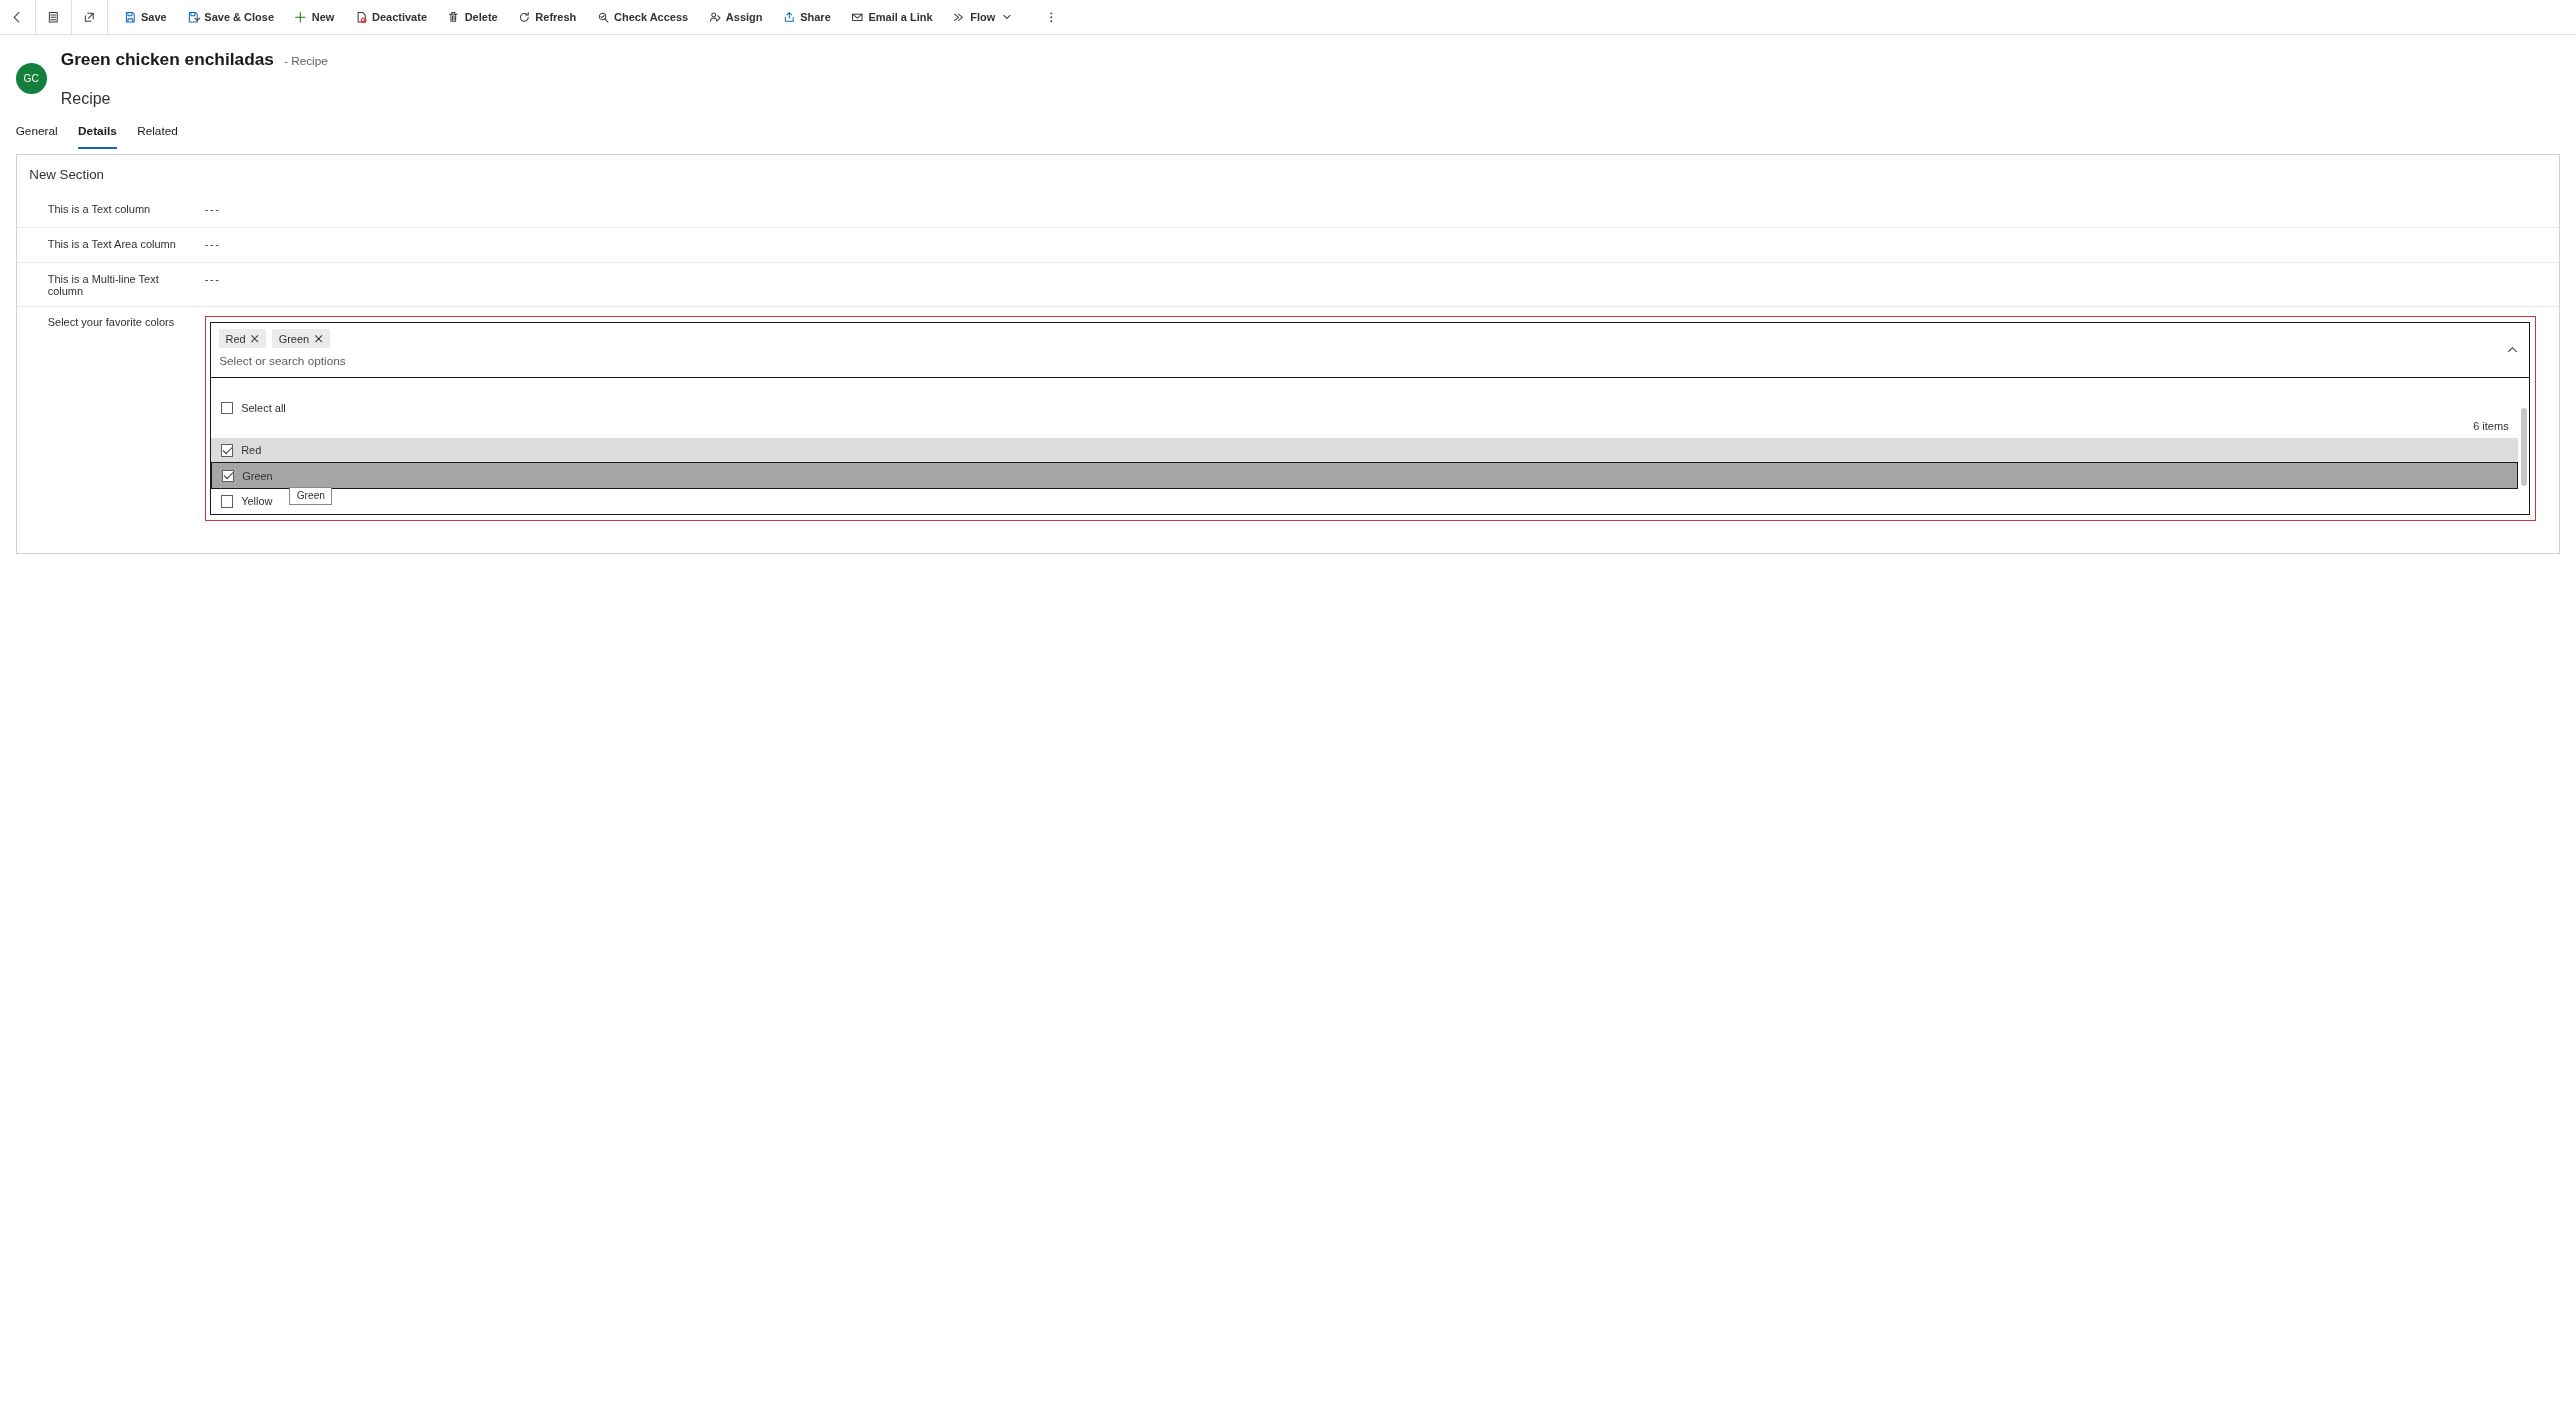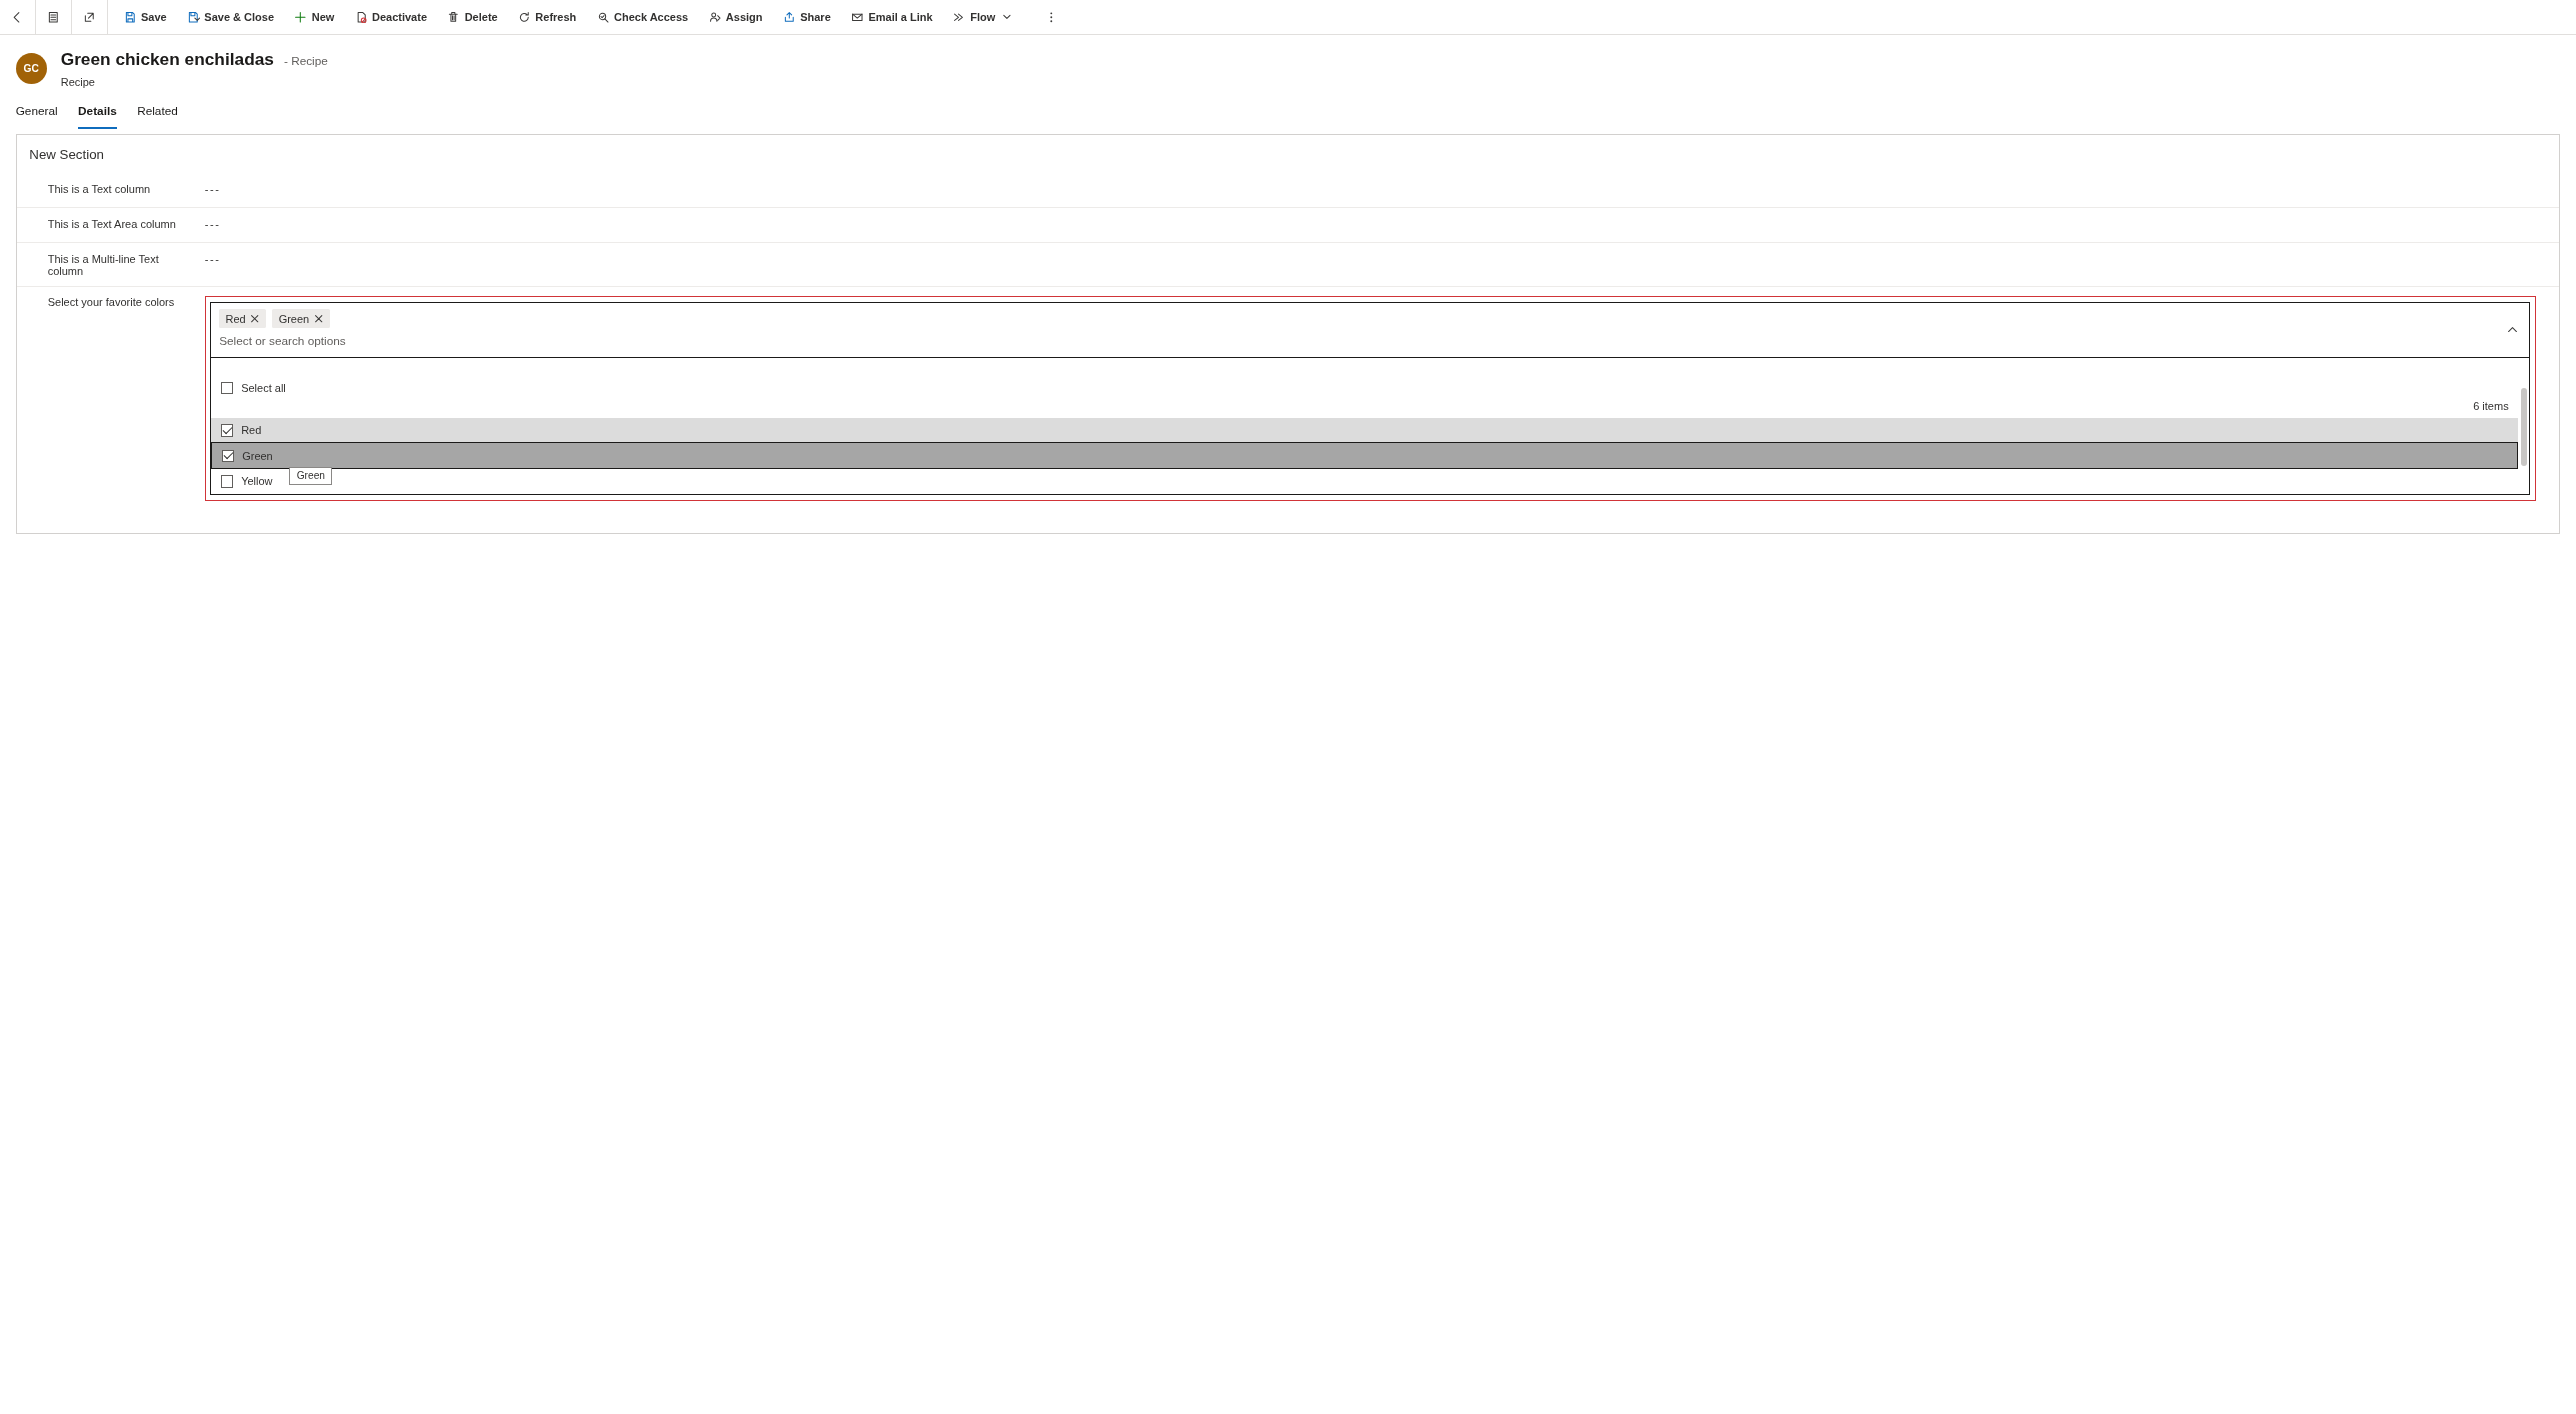--- a/index.html
+++ b/index.html
@@ -57,28 +57,28 @@
   }
   
   .record-header {
     display: flex;
     align-items: center;
     gap: 14px;
     padding: 14px 15.7px 7.8px 15.7px;
   }
   .avatar {
     width: 31px; height: 31px; border-radius: 50%;
-    background: #a16207; color: #fff;
+    background: #15803d; color: #fff;
     display:flex; align-items:center; justify-content:center;
-    font-size: 10.2px; font-weight: 700;
+    font-size: 10.2px; font-weight: 400;
   }
   .rec-title-line { display:flex; align-items: baseline; gap: 10px; }
   .rec-title { font-size: 17.3px; font-weight: 600; color: #1b1a19; }
   .rec-status { font-size: 11.8px; color: #605e5c; }
-  .rec-subtitle { font-size: 11px; color: #323130; margin-top: 6px; }
+  .rec-subtitle { font-size: 16px; color: #323130; margin-top: 20px; }
   
   .tabs {
     display: flex;
     gap: 20.4px;
     padding: 0 15.7px;
     border-bottom: 0;
   }
   .tab {
     padding: 7.8px 0 9.4px 0;
     font-size: 11.8px;

